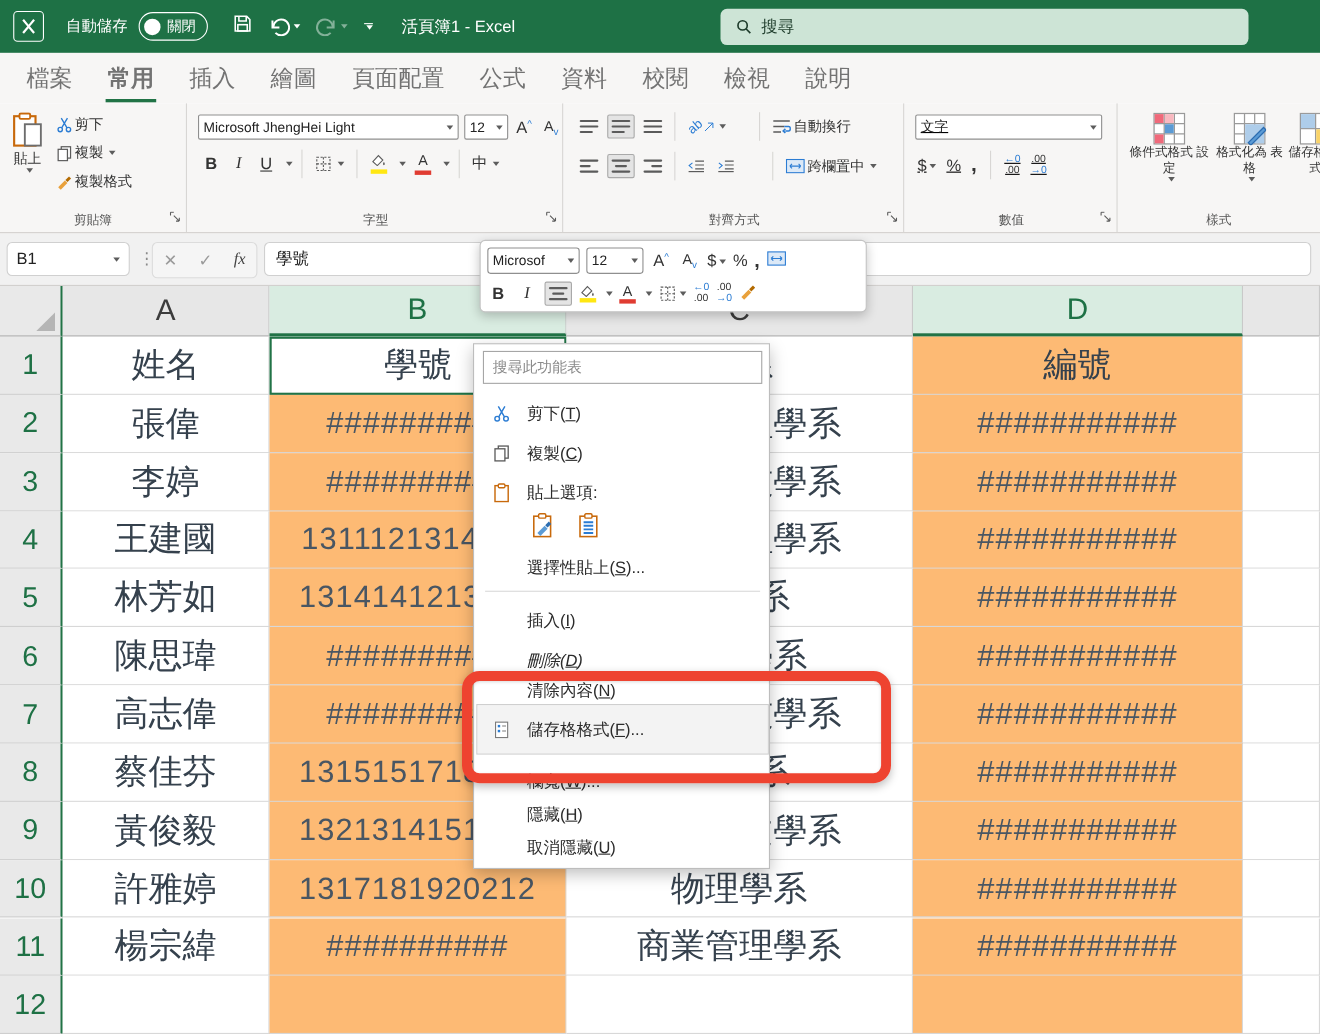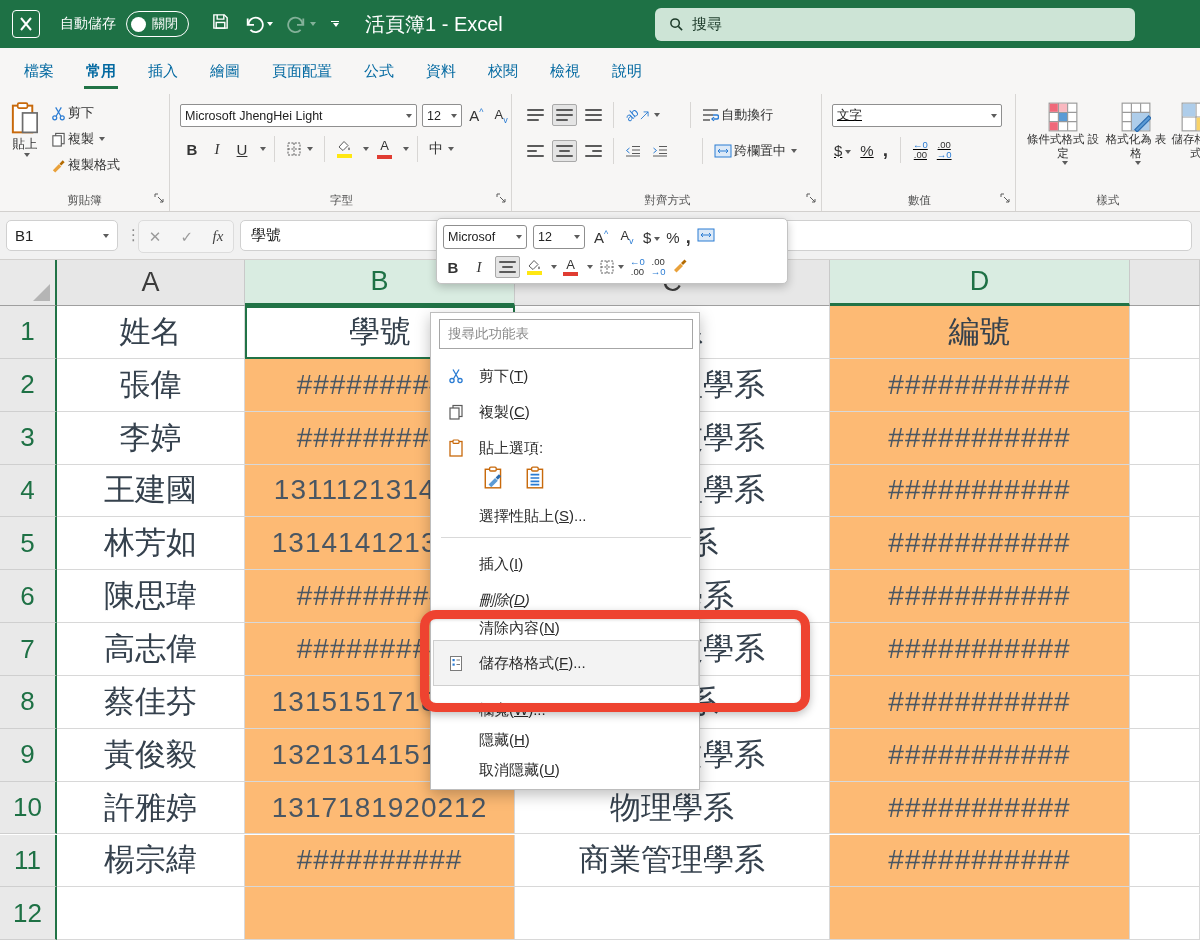--- a/index.html
+++ b/index.html
@@ -12,27 +12,27 @@
             display:flex;align-items:center;justify-content:center;font-size:14px;font-weight:bold;}
   .autosave{margin-left:20px;font-size:14px;}
   .toggle{margin-left:10px;border:1.5px solid #fff;border-radius:13px;height:24px;display:flex;
           align-items:center;padding:0 10px 0 4px;gap:6px;font-size:13px;}
   .knob{width:15px;height:15px;border-radius:50%;background:#fff;}
   .qat{display:flex;align-items:center;gap:14px;margin-left:22px;font-size:20px;}
   .qat .dim{opacity:.45;}
   .caret{width:0;height:0;border-left:3.5px solid transparent;border-right:3.5px solid transparent;
          border-top:4px solid #5c5c5c;display:inline-block;margin-left:3px;vertical-align:middle;}
   .caret.w{border-top-color:#fff;}
-  .wb-title{margin-left:26px;font-size:20px;}
+  .wb-title{margin-left:26px;font-size:15px;}
   .searchbox{position:absolute;left:655px;top:8px;width:480px;height:33px;background:#cde4d6;
              border-radius:6px;display:flex;align-items:center;color:#1d3b2a;font-size:15px;gap:8px;padding-left:14px;box-sizing:border-box;}
   
   .tabrow{position:absolute;left:0;top:48px;width:1200px;height:46px;background:#f7f6f5;
           display:flex;align-items:center;padding-left:10px;box-sizing:border-box;gap:4px;}
-  .tab{font-size:15px;color:#0369a1;padding:10px 14px;position:relative;cursor:default;}
+  .tab{font-size:21px;color:#737373;padding:10px 14px;position:relative;cursor:default;}
   .tab.active{font-weight:bold;}
   .tab.active::after{content:"";position:absolute;left:12px;right:12px;bottom:2px;height:3px;background:#217346;}
   
   .ribbon{position:absolute;left:0;top:94px;width:1200px;height:118px;background:#f7f6f5;
           border-bottom:1px solid #d2d0ce;box-sizing:border-box;z-index:2;}
   .group{position:absolute;top:0;height:117px;border-right:1px solid #d8d6d4;box-sizing:border-box;}
   .g-label{position:absolute;bottom:3px;left:0;right:0;text-align:center;font-size:11.5px;color:#555;}
   .launcher{position:absolute;bottom:4px;right:5px;}
   .rrow{display:flex;align-items:center;gap:5px;}
   .btn{display:inline-flex;align-items:center;gap:2px;font-size:13px;color:#333;padding:2px 3px;border-radius:2px;}

